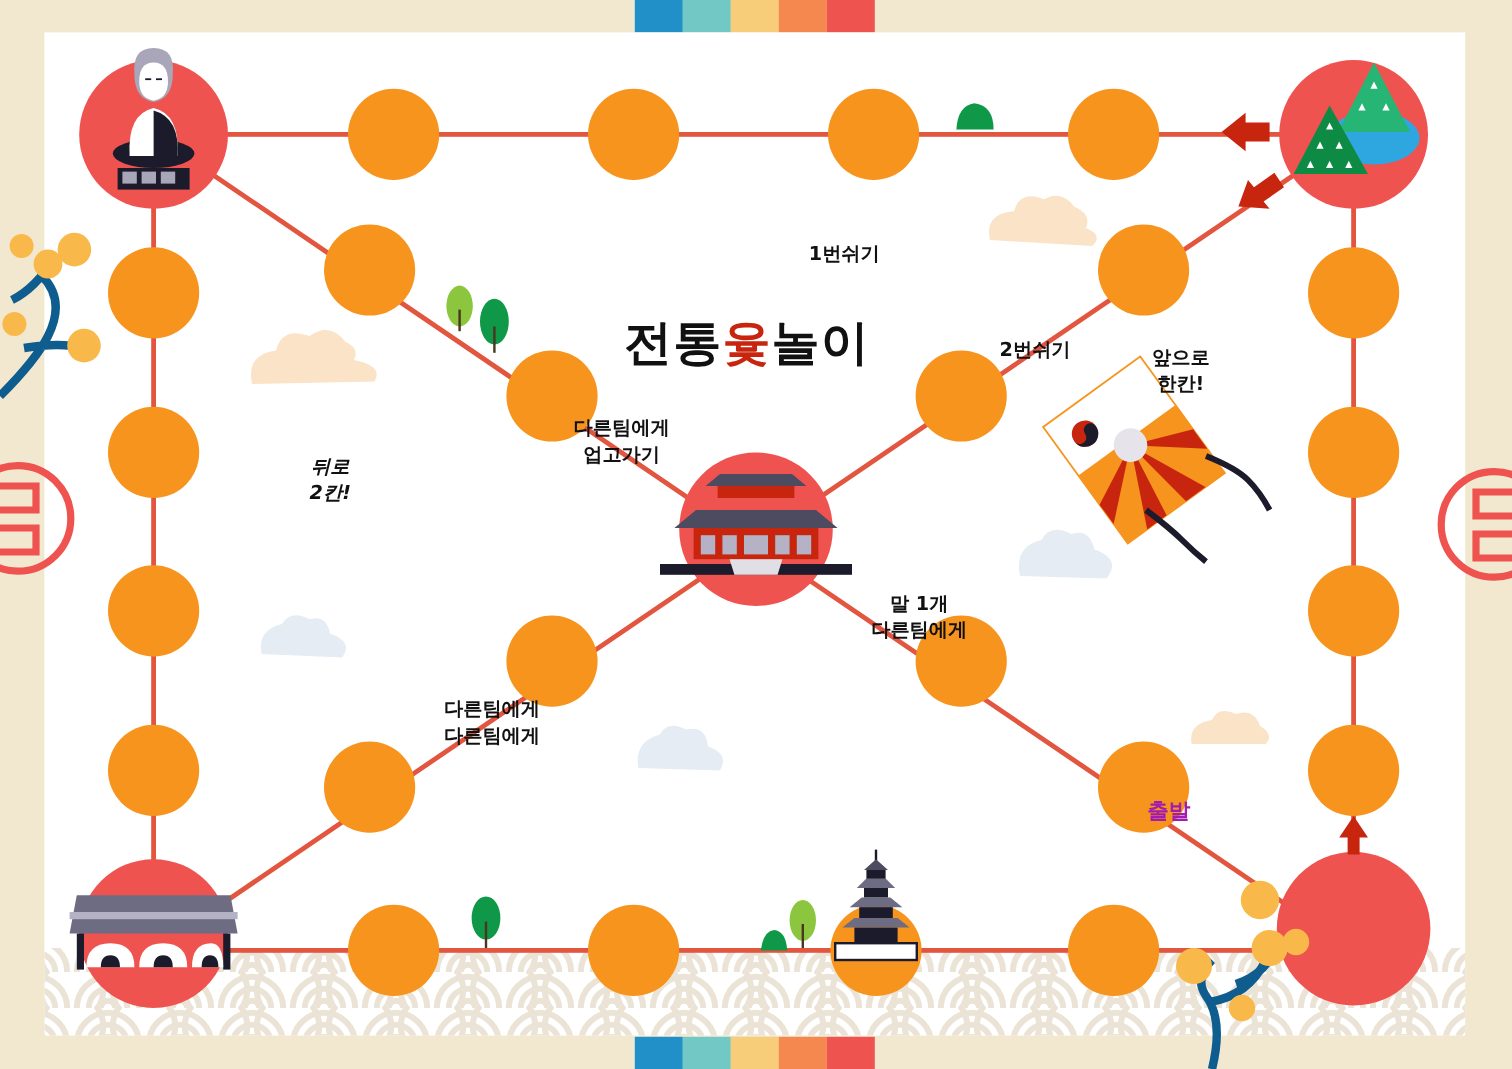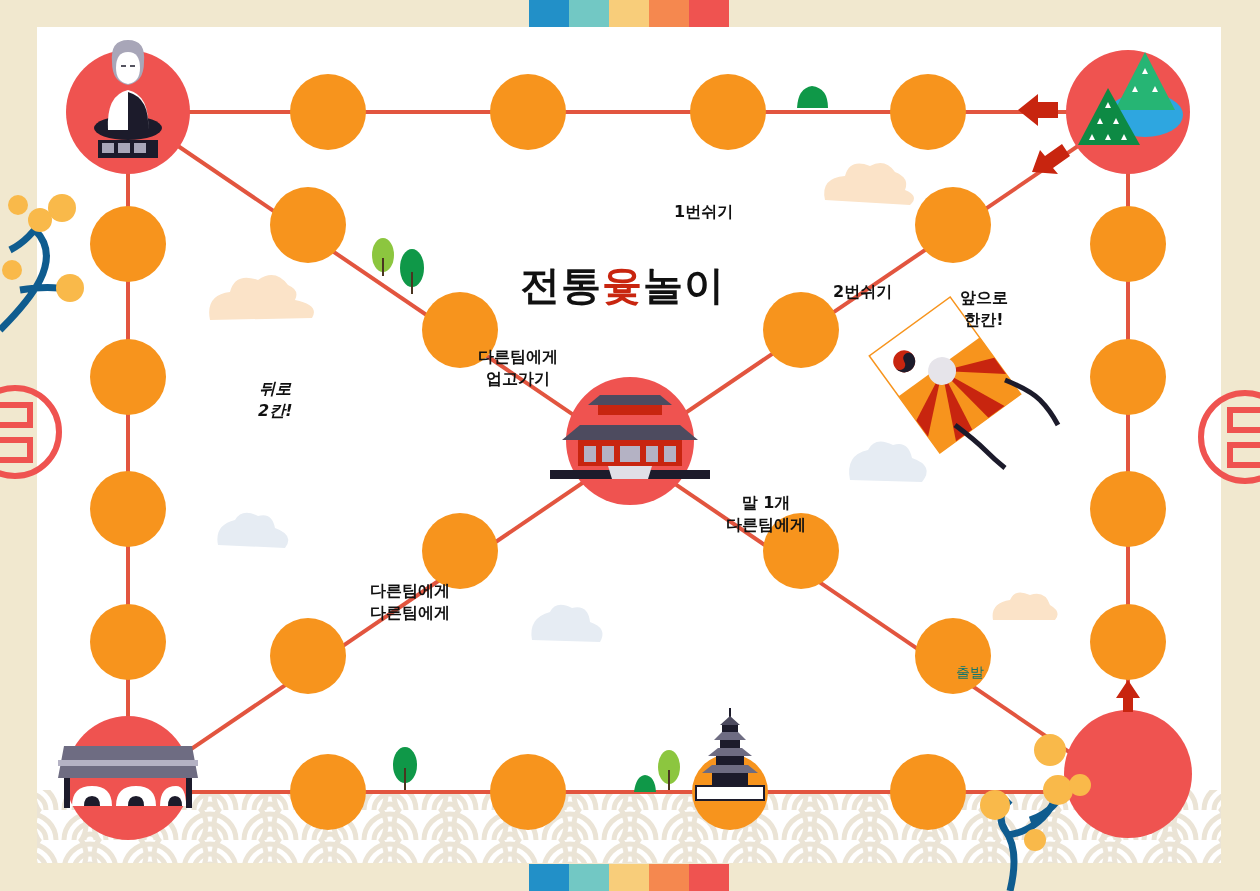--- a/index.html
+++ b/index.html
@@ -6,21 +6,21 @@
   body { width:1260px; height:891px; position:relative; overflow:hidden; background:#f1e8cf; font-family:"DejaVu Sans", sans-serif; }
   .board { position:absolute; left:37px; top:27px; width:1184px; height:836px; background:#ffffff; overflow:hidden; }
   .stripes { position:absolute; left:529px; width:200px; height:27px; display:flex; }
   .stripes span { flex:1; display:block; }
   .stripes.top { top:0; }
   .stripes.bottom { bottom:0; }
   svg.layer { position:absolute; left:0; top:0; }
   .label { position:absolute; font-weight:bold; color:#111; text-align:center; line-height:1.35; white-space:nowrap; font-size:16px; }
   .title { position:absolute; left:520px; top:258px; font-size:40px; font-weight:bold; letter-spacing:1px; color:#111; }
   .title .accent { color:#c8250f; }
-  .start-label { position:absolute; left:956px; top:664px; font-size:14px; font-weight:normal; color:#0f766e; }
+  .start-label { position:absolute; left:956px; top:664px; font-size:18px; font-weight:bold; color:#a21caf; }
 </style>
 </head>
 <body>
 
 <div class="stripes top">
   <span style="background:#2290c8"></span>
     <span style="background:#72c8c4"></span>
     <span style="background:#f8cd7a"></span>
     <span style="background:#f5884f"></span>
     <span style="background:#ef5350"></span>

